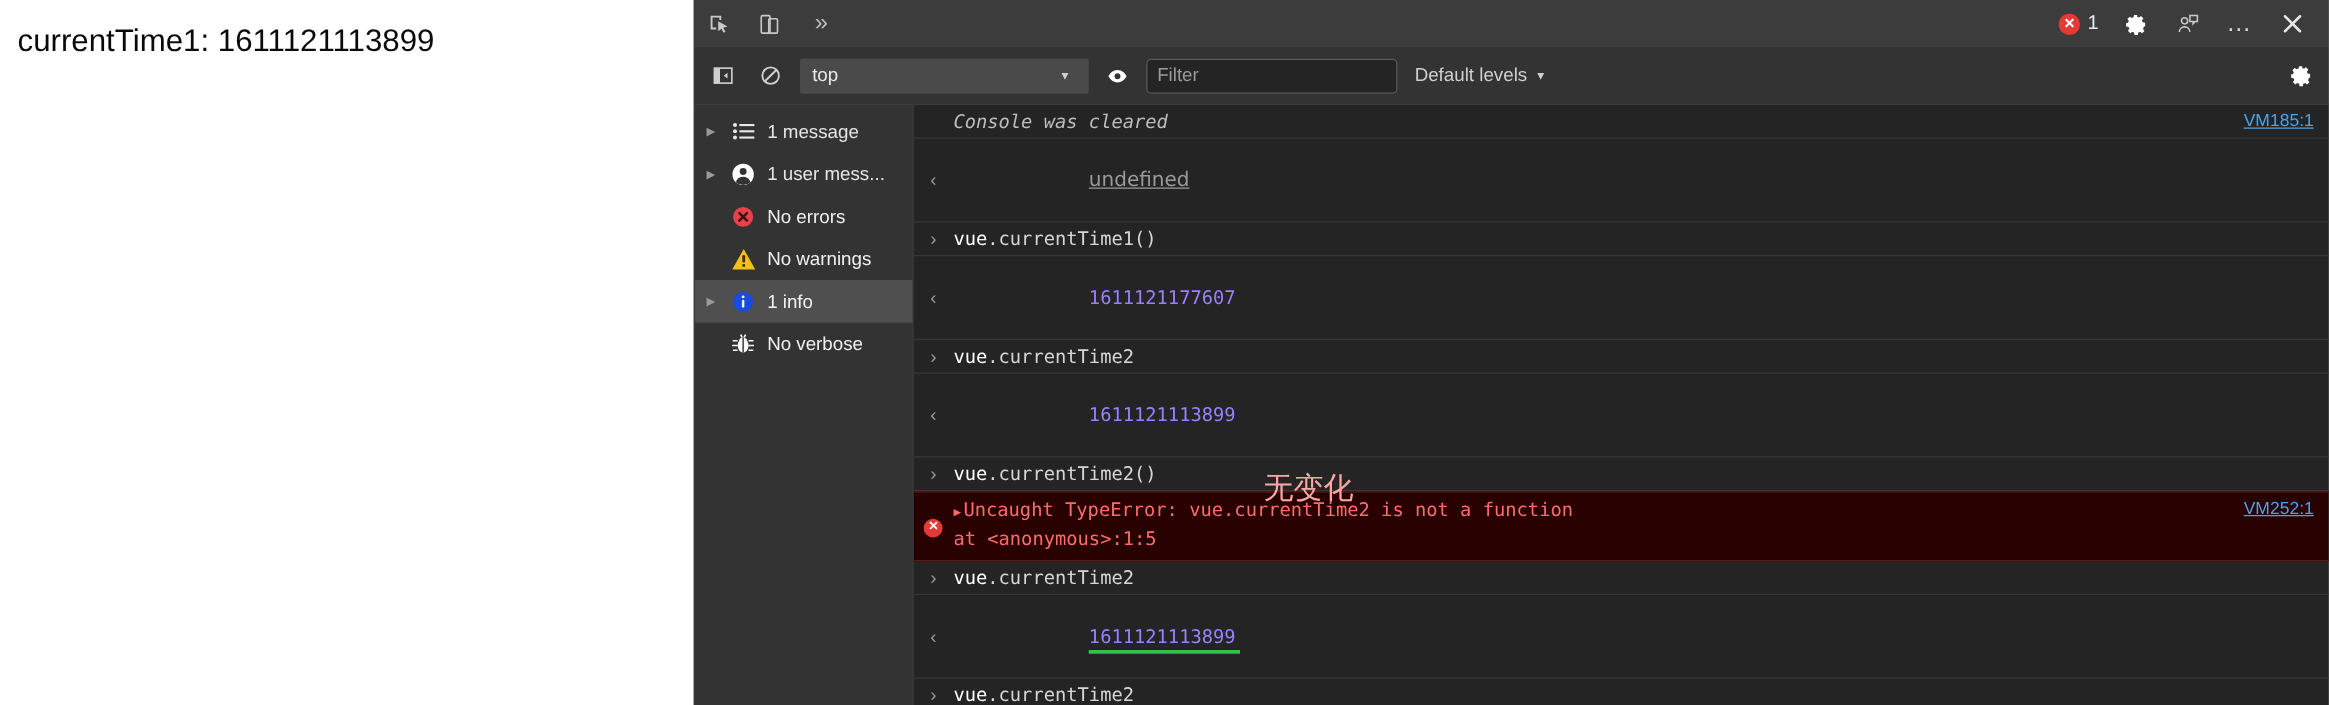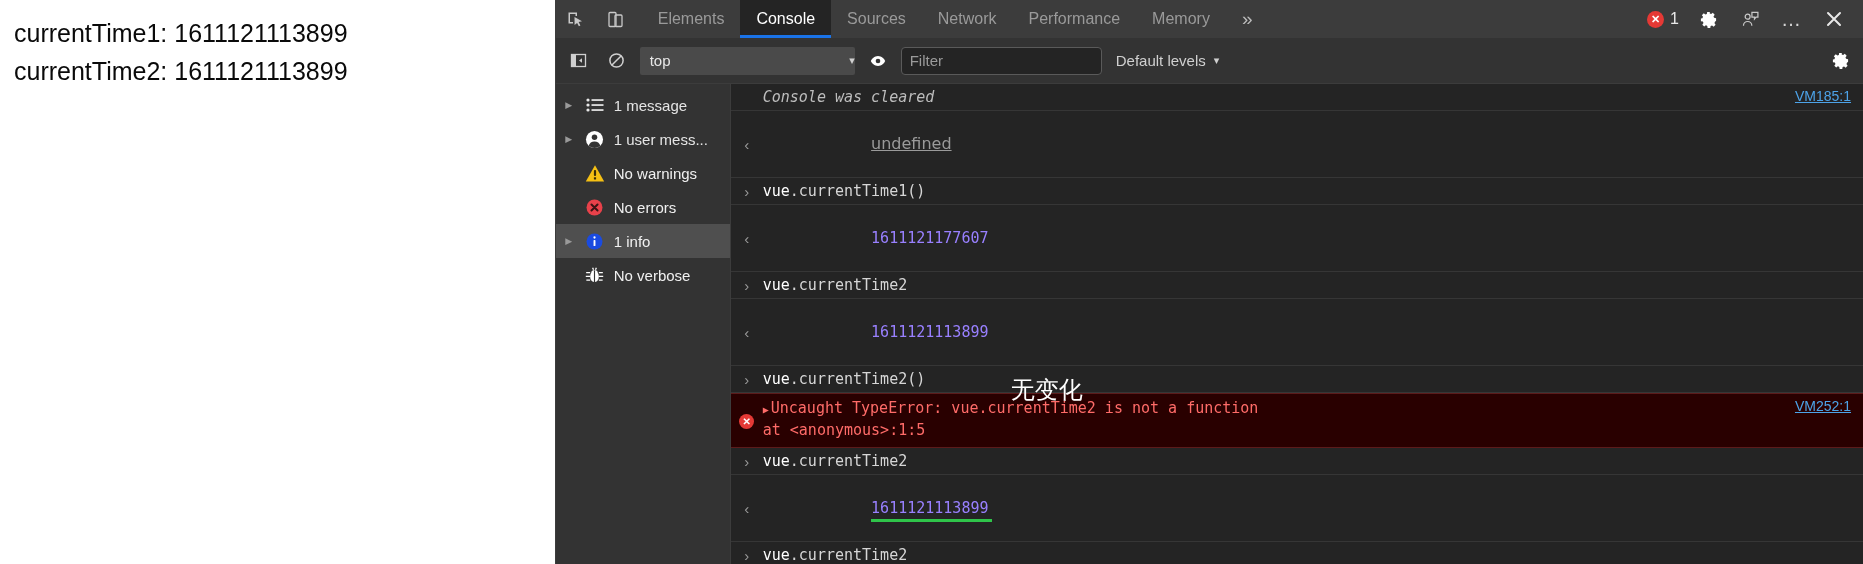--- a/index.html
+++ b/index.html
@@ -76,21 +76,21 @@
     border-bottom:1px solid #3c3c3c;
     display:flex;align-items:center;padding:0 8px;gap:8px;
   }
   .fb-icon{
     width:30px;height:30px;display:flex;align-items:center;justify-content:center;
     cursor:pointer;
   }
   .ctx-select{
     height:28px;min-width:205px;background:#4a4a4a;border:none;
     display:flex;align-items:center;justify-content:space-between;
-    padding:0 0 0 10px;color:#e8e8e8;font-size:15px;cursor:pointer;
+    padding:0 16px 0 10px;color:#e8e8e8;font-size:15px;cursor:pointer;
     border-radius:2px;
   }
   .ctx-select .caret{font-size:11px;color:#d0d0d0;margin-left:14px;}
   .filter-input{
     width:201px;height:28px;background:#242424;border:1px solid #5a5a5a;
     border-radius:4px;color:#c9c9c9;font-size:15px;padding:0 8px;
     box-sizing:border-box;outline:none;
     font-family:"Liberation Sans", sans-serif;
   }
   .filter-input::placeholder{color:#9a9a9a;}
@@ -174,61 +174,52 @@
     width:15px;height:15px;border-radius:50%;background:#e53935;
     display:flex;align-items:center;justify-content:center;
     color:#fff;font-size:10px;font-weight:bold;line-height:1;margin-top:3px;
   }
   .err-text{
     color:#ff6b68;font-family:"DejaVu Sans Mono", monospace;
     font-size:15px;line-height:21px;
   }
   .err-tri{color:#ff6b68;font-size:10px;margin-right:2px;}
   .annot{
-    position:absolute;color:#ffffff;font-size:24px;
+    position:absolute;color:#fca5a5;font-size:24px;
     font-family:Liberation Mono, monospace;white-space:nowrap;
     pointer-events:none;
   }
 </style>
 </head>
 <body>
 
 <div class="app">
 
   <div class="page">
     <div class="page-line">currentTime1: 1611121113899</div>
-    <div class="page-line">currentTime2: 1611121113899</div>
   </div>
 
   <div class="devtools">
 
     <div class="tabstrip">
 
       <div class="tool-btn">
         <svg width="17" height="17" viewBox="0 0 17 17">
           <path d="M1.5 1.5 H10 V5 H8.5 V3 H3 V11 H6 V12.5 H1.5 Z" fill="#c9c9c9"></path>
           <path d="M7.5 6 L15 10.2 L11.6 11.1 L13.4 14.4 L11.9 15.2 L10.1 11.9 L7.6 13.9 Z" fill="#c9c9c9"></path>
         </svg>
       </div>
 
       <div class="tool-btn">
         <svg width="17" height="17" viewBox="0 0 17 17">
           <rect x="2" y="1.5" width="7" height="14" rx="1" fill="none" stroke="#c9c9c9" stroke-width="1.3"></rect>
           <rect x="8" y="4" width="7" height="11.5" rx="1" fill="none" stroke="#c9c9c9" stroke-width="1.3"></rect>
         </svg>
       </div>
 
-      <div class="tabs">
-        <div class="tab">Elements</div>
-        <div class="tab active">Console</div>
-        <div class="tab">Sources</div>
-        <div class="tab">Network</div>
-        <div class="tab">Performance</div>
-        <div class="tab">Memory</div>
-      </div>
 
       <div class="chev-more">»</div>
 
       <div class="tabstrip-spacer"></div>
 
       <div class="tabstrip-right">
 
         <div class="err-badge">
           <span class="err-dot">✕</span>
           <span class="err-count">1</span>
@@ -335,38 +326,38 @@
               <circle cx="10" cy="7.6" r="2.9" fill="#333333"></circle>
               <path d="M3.9 16.6c.7-2.9 3.1-4.5 6.1-4.5s5.4 1.6 6.1 4.5A9 9 0 0 1 10 19a9 9 0 0 1-6.1-2.4z" fill="#333333"></path>
             </svg>
           </span>
           <span class="side-label">1 user mess...</span>
         </div>
 
         <div class="side-row">
           <span class="side-tw"></span>
           <span class="side-ic">
+            <svg width="19" height="19" viewBox="0 0 20 20">
+              <circle cx="10" cy="10" r="8.4" fill="#e8414a"></circle>
+              <path d="M6.8 6.8 L13.2 13.2 M13.2 6.8 L6.8 13.2" stroke="#3a1414" stroke-width="2.1" stroke-linecap="round"></path>
+            </svg>
+          </span>
+          <span class="side-label strong">No errors</span>
+        </div>
+
+        <div class="side-row">
+          <span class="side-tw"></span>
+          <span class="side-ic">
             <svg width="20" height="19" viewBox="0 0 20 19">
               <path d="M10 1.2 L19.2 17.6 H0.8 Z" fill="#f5c014"></path>
               <rect x="8.9" y="6" width="2.2" height="6" rx="1" fill="#3a2e06"></rect>
               <rect x="8.9" y="13.2" width="2.2" height="2.2" rx="0.5" fill="#3a2e06"></rect>
             </svg>
           </span>
           <span class="side-label strong">No warnings</span>
-        </div>
-
-        <div class="side-row">
-          <span class="side-tw"></span>
-          <span class="side-ic">
-            <svg width="19" height="19" viewBox="0 0 20 20">
-              <circle cx="10" cy="10" r="8.4" fill="#e8414a"></circle>
-              <path d="M6.8 6.8 L13.2 13.2 M13.2 6.8 L6.8 13.2" stroke="#3a1414" stroke-width="2.1" stroke-linecap="round"></path>
-            </svg>
-          </span>
-          <span class="side-label strong">No errors</span>
         </div>
 
         <div class="side-row selected">
           <span class="side-tw">▶</span>
           <span class="side-ic">
             <svg width="19" height="19" viewBox="0 0 20 20">
               <circle cx="10" cy="10" r="8.4" fill="#1a4be0"></circle>
               <rect x="9" y="8.4" width="2" height="6.4" rx="0.7" fill="#ffffff"></rect>
               <circle cx="10" cy="5.8" r="1.2" fill="#ffffff"></circle>
             </svg>

